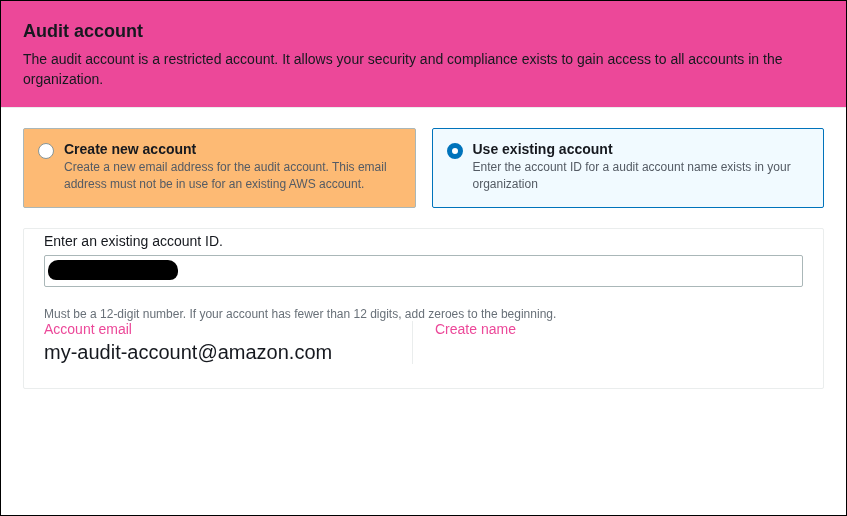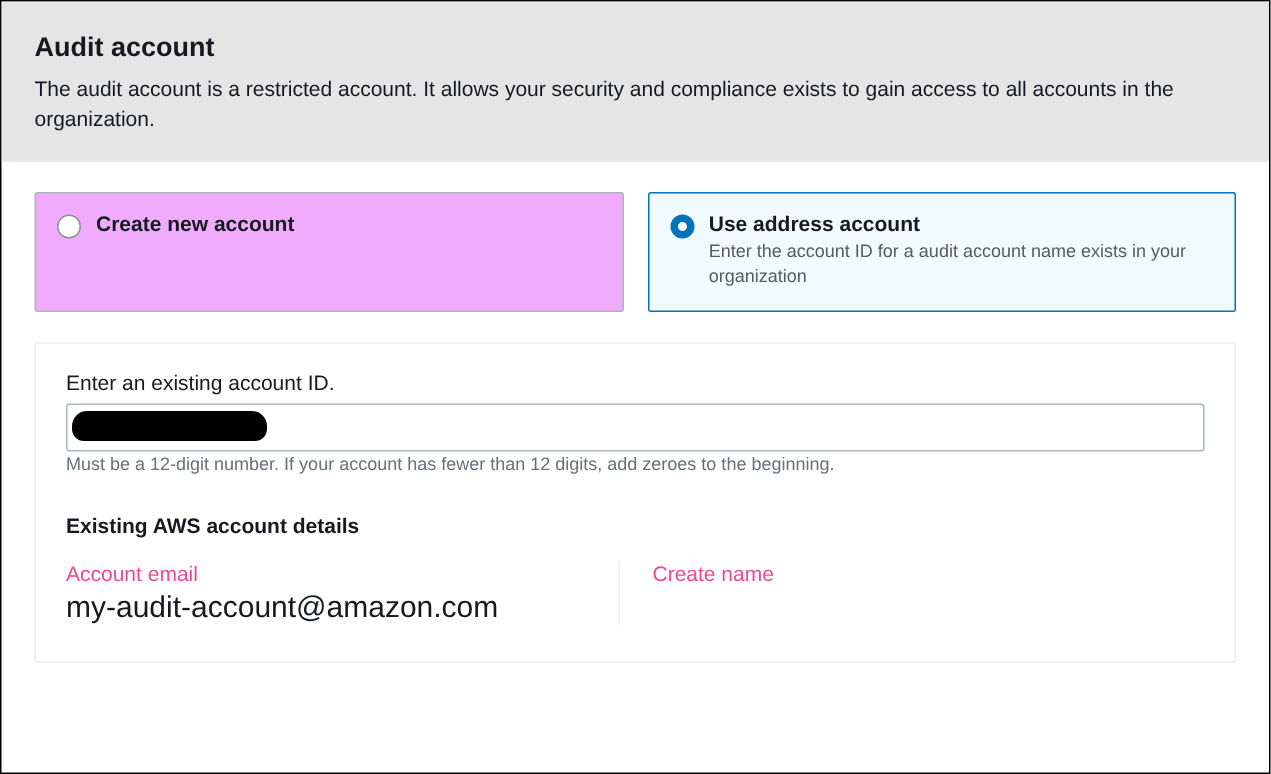--- a/index.html
+++ b/index.html
@@ -6,21 +6,21 @@
 body {
   font-family: "Amazon Ember", "Helvetica Neue", Arial, sans-serif;
   font-size: 14px;
   color: #16191f;
   background: #fff;
   width: 847px;
   height: 516px;
   border: 1px solid #000;
 }
 .header {
-  background: #e5e5e5;
+  background: #ec4899;
   border-bottom: 1px solid #eaeded;
   padding: 20px 22px 18px 22px;
 }
 .header h1 {
   font-size: 18px;
   font-weight: 700;
   margin-bottom: 8px;
 }
 .header p {
   font-size: 14px;
@@ -35,21 +35,21 @@
   gap: 16px;
 }
 .option-card {
   flex: 1;
   border: 1px solid #aab7b8;
   border-radius: 2px;
   padding: 12px 14px 14px 14px;
   display: flex;
   gap: 10px;
   cursor: pointer;
-  background: #f0abfc;
+  background: #fdba74;
 }
 .option-card.selected {
   border: 1px solid #0073bb;
   background: #f1faff;
 }
 .radio {
   flex: 0 0 16px;
   width: 16px;
   height: 16px;
   border: 1px solid #879596;
@@ -73,21 +73,21 @@
 }
 .option-desc {
   font-size: 12px;
   color: #545b64;
   line-height: 1.4;
 }
 .details-panel {
   margin-top: 20px;
   border: 1px solid #eaeded;
   border-radius: 2px;
-  padding: 18px 20px 24px 20px;
+  padding: 4px 20px 24px 20px;
 }
 .field-label {
   font-size: 14px;
   color: #16191f;
   margin-bottom: 6px;
 }
 .text-input {
   width: 100%;
   height: 32px;
   border: 1px solid #aab7b8;
@@ -104,21 +104,21 @@
   width: 130px;
   height: 20px;
   background: #000;
   border-radius: 10px 10px 8px 8px;
   margin-bottom: -20px;
   pointer-events: none;
 }
 .hint {
   font-size: 12px;
   color: #687078;
-  margin-top: 1px;
+  margin-top: 20px;
 }
 .section-title {
   font-size: 14px;
   font-weight: 700;
   margin-top: 26px;
   margin-bottom: 16px;
 }
 .detail-row {
   display: flex;
 }
@@ -149,41 +149,41 @@
 </div>
 
 <div class="content">
 
   <div class="option-row">
 
     <label class="option-card">
       <span class="radio"></span>
       <span class="option-body">
         <div class="option-title">Create new account</div>
+        <div class="option-desc">Create a new email address for the audit account. This email address must not be in use for an existing AWS account.</div>
       </span>
     </label>
 
     <label class="option-card selected">
       <span class="radio checked"></span>
       <span class="option-body">
-        <div class="option-title">Use address account</div>
+        <div class="option-title">Use existing account</div>
         <div class="option-desc">Enter the account ID for a audit account name exists in your organization</div>
       </span>
     </label>
 
   </div>
 
   <div class="details-panel">
 
     <div class="field-label">Enter an existing account ID.</div>
     <input type="text" class="text-input" value="" style="">
     <div class="redaction"></div>
     <div class="hint">Must be a 12-digit number. If your account has fewer than 12 digits, add zeroes to the beginning.</div>
 
-    <div class="section-title">Existing AWS account details</div>
 
     <div class="detail-row">
       <div class="detail-col">
         <div class="detail-label">Account email</div>
         <div class="detail-value">my-audit-account@amazon.com</div>
       </div>
       <div class="detail-col">
         <div class="detail-label">Create name</div>
       </div>
     </div>

